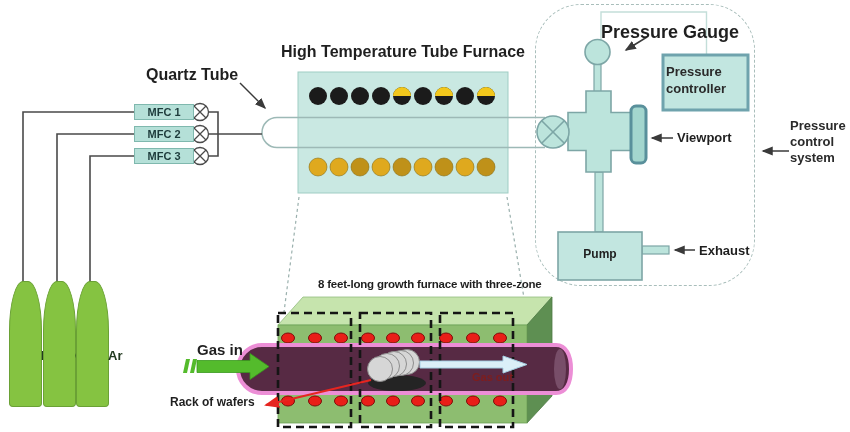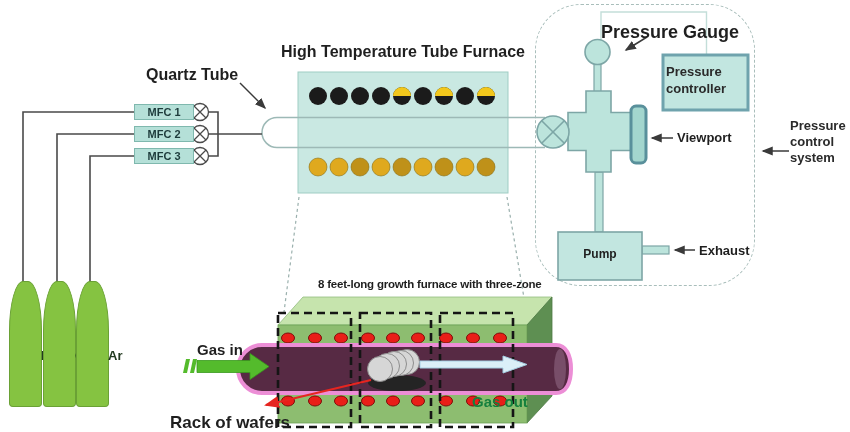--- a/index.html
+++ b/index.html
@@ -201,23 +201,23 @@
   </div>
 
   <div class="lbl" style="left:558px;top:247px;width:84px;text-align:center;font-size:12px;">Pump</div>
 
   <div class="lbl" style="left:699px;top:243px;font-size:13px;">Exhaust</div>
 
   <div class="lbl" style="left:318px;top:278px;font-size:11.5px;letter-spacing:-0.2px;">8 feet-long growth furnace with three-zone</div>
 
   <div class="lbl" style="left:197px;top:341px;font-size:15px;">Gas in</div>
 
-  <div class="lbl" style="left:472px;top:371px;font-size:15px;color:#15803d;margin-top:22px;">Gas out</div>
-
-  <div class="lbl" style="left:170px;top:395px;font-size:17px;margin-top:18px;">Rack of wafers</div>
+  <div class="lbl" style="left:472px;top:371px;font-size:11px;color:#7f1d1d;">Gas out</div>
+
+  <div class="lbl" style="left:170px;top:395px;font-size:12px;">Rack of wafers</div>
 
   <div class="cyl" style="left:9px;">
     <div class="cyl-label"><span>H</span><sub>2</sub></div>
   </div>
   <div class="cyl" style="left:43px;">
     <div class="cyl-label"><span>CH</span><sub>4</sub></div>
   </div>
   <div class="cyl" style="left:76px;">
     <div class="cyl-label"><span>Ar</span><sub></sub></div>
   </div>

